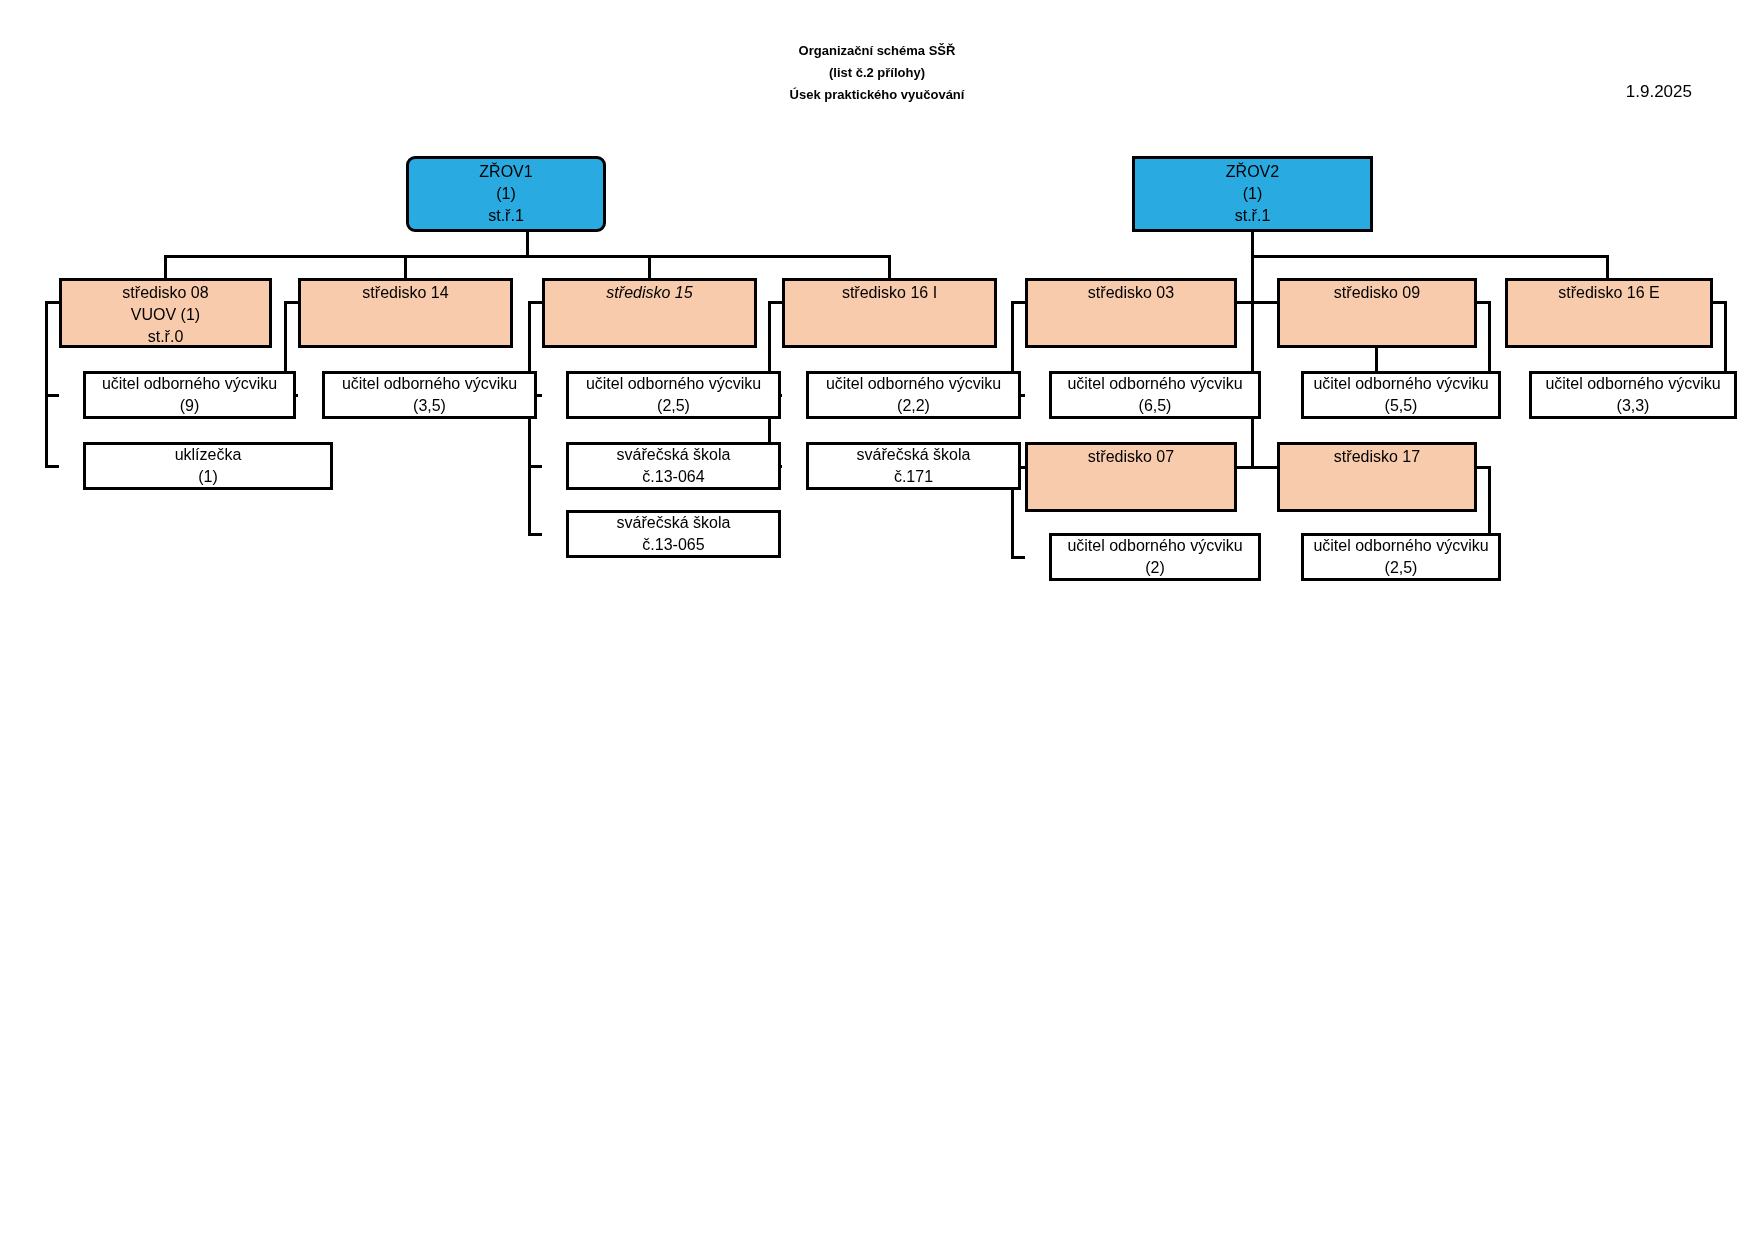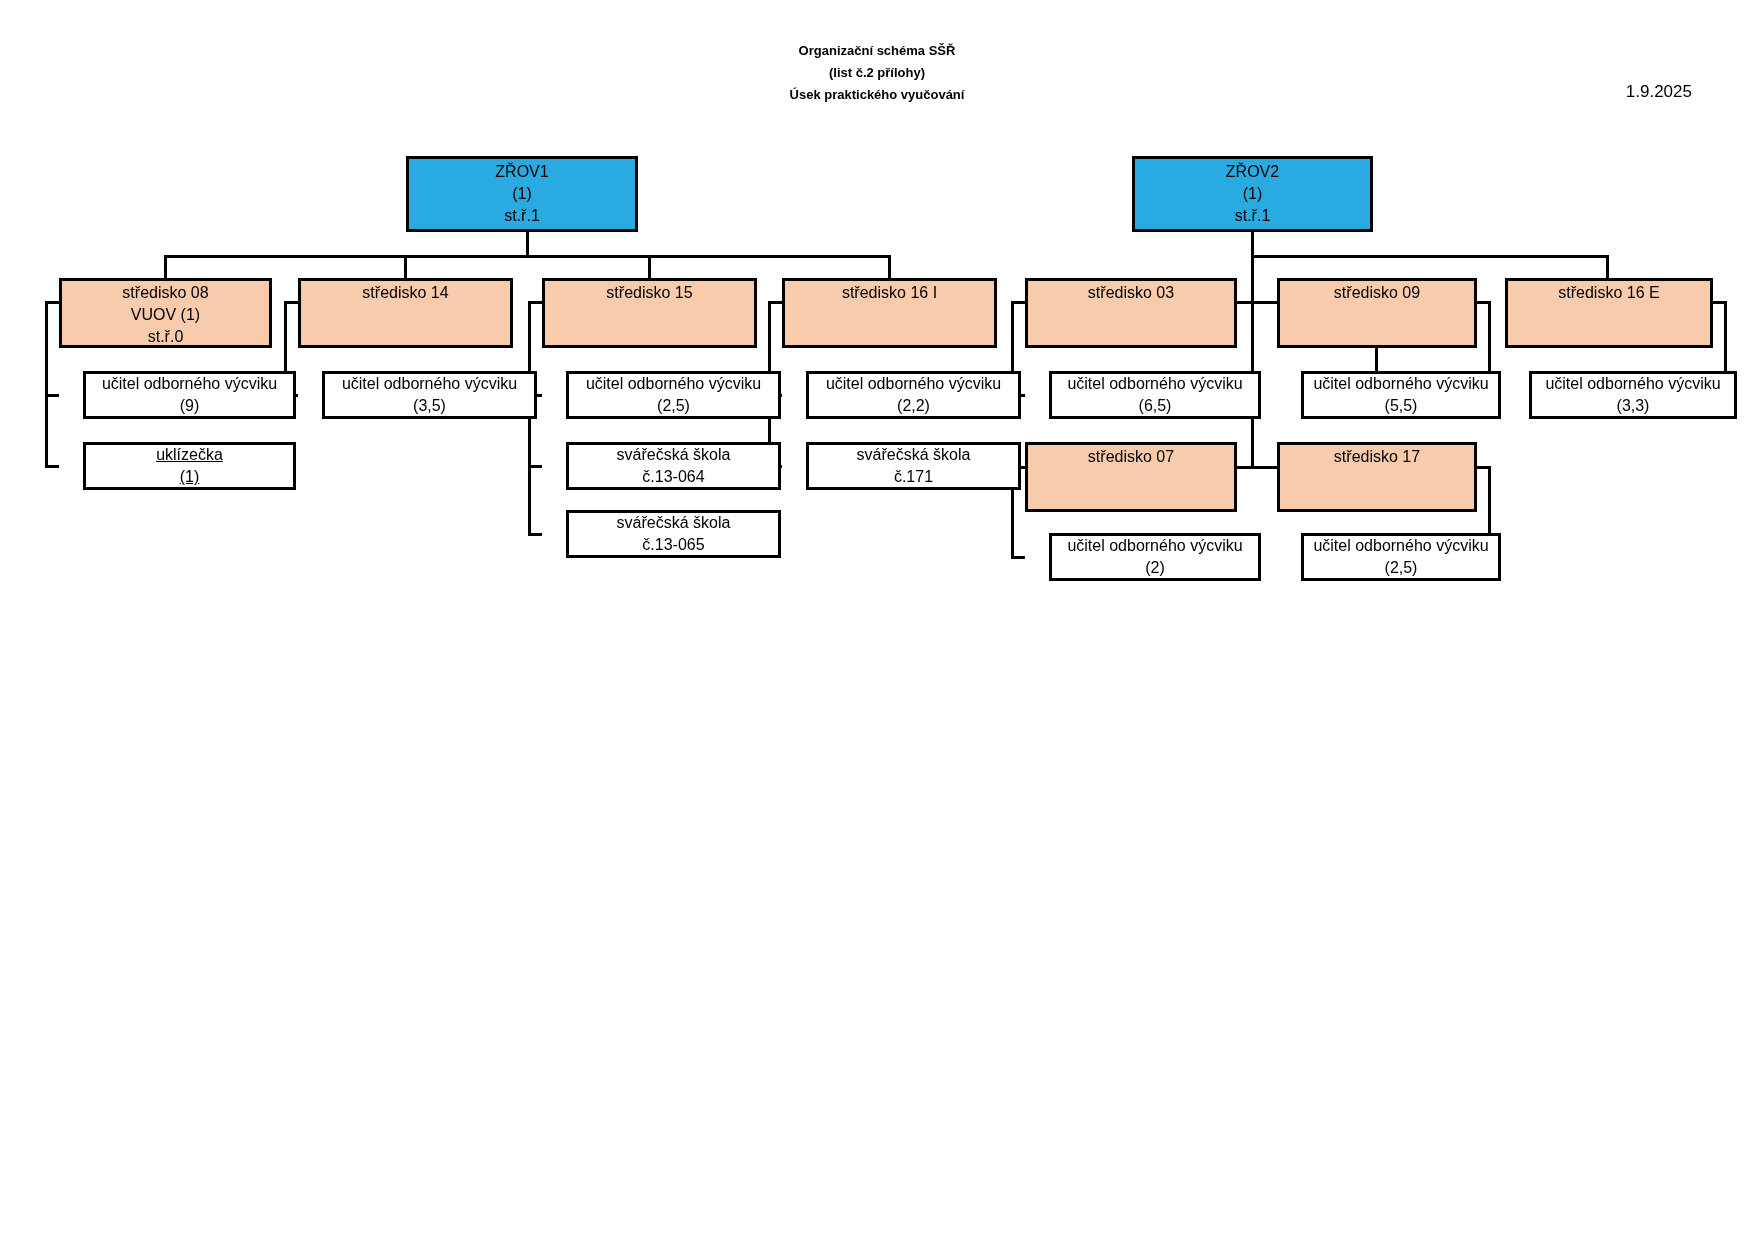--- a/index.html
+++ b/index.html
@@ -77,39 +77,39 @@
       <div class="seg" style="position: absolute; left: 1375px; top: 348px; width: 3px; height: 23px;"></div>
       <div class="seg" style="position: absolute; left: 1724px; top: 301px; width: 3px; height: 96px;"></div>
       <div class="seg" style="position: absolute; left: 1713px; top: 301px; width: 14px; height: 3px;"></div>
       <div class="seg" style="position: absolute; left: 1713px; top: 394px; width: 14px; height: 3px;"></div>
       <div class="seg" style="position: absolute; left: 1011px; top: 466px; width: 3px; height: 93px;"></div>
       <div class="seg" style="position: absolute; left: 1011px; top: 466px; width: 14px; height: 3px;"></div>
       <div class="seg" style="position: absolute; left: 1011px; top: 556px; width: 14px; height: 3px;"></div>
       <div class="seg" style="position: absolute; left: 1488px; top: 466px; width: 3px; height: 93px;"></div>
       <div class="seg" style="position: absolute; left: 1477px; top: 466px; width: 14px; height: 3px;"></div>
       <div class="seg" style="position: absolute; left: 1477px; top: 556px; width: 14px; height: 3px;"></div>
-      <div class="node blue" style="position: absolute; left: 406px; top: 156px; width: 232px; height: 76px;">
+      <div class="node blue" style="position: absolute; left: 406px; top: 156px; width: 200px; height: 76px; border-radius: 9px;">
         <div class="ln">ZŘOV1</div>
         <div class="ln">(1)</div>
         <div class="ln">st.ř.1</div>
       </div>
       <div class="node blue" style="position: absolute; left: 1132px; top: 156px; width: 241px; height: 76px;">
         <div class="ln">ZŘOV2</div>
         <div class="ln">(1)</div>
         <div class="ln">st.ř.1</div>
       </div>
       <div class="node orange" style="position: absolute; left: 59px; top: 278px; width: 213px; height: 70px;">
         <div class="ln">středisko 08</div>
         <div class="ln">VUOV (1)</div>
         <div class="ln">st.ř.0</div>
       </div>
       <div class="node orange" style="position: absolute; left: 298px; top: 278px; width: 215px; height: 70px;">
         <div class="ln">středisko 14</div>
       </div>
-      <div class="node orange" style="position: absolute; left: 542px; top: 278px; width: 215px; height: 70px;">
+      <div class="node orange" style="position: absolute; left: 542px; top: 278px; width: 215px; height: 70px; font-style: italic;">
         <div class="ln">středisko 15</div>
       </div>
       <div class="node orange" style="position: absolute; left: 782px; top: 278px; width: 215px; height: 70px;">
         <div class="ln">středisko 16 I</div>
       </div>
       <div class="node orange" style="position: absolute; left: 1025px; top: 278px; width: 212px; height: 70px;">
         <div class="ln">středisko 03</div>
       </div>
       <div class="node orange" style="position: absolute; left: 1277px; top: 278px; width: 200px; height: 70px;">
         <div class="ln">středisko 09</div>
@@ -138,21 +138,21 @@
         <div class="ln">(6,5)</div>
       </div>
       <div class="node white" style="position: absolute; left: 1277px; top: 371px; width: 200px; height: 48px;">
         <div class="ln">učitel odborného výcviku</div>
         <div class="ln">(5,5)</div>
       </div>
       <div class="node white" style="position: absolute; left: 1505px; top: 371px; width: 208px; height: 48px;">
         <div class="ln">učitel odborného výcviku</div>
         <div class="ln">(3,3)</div>
       </div>
-      <div class="node white" style="position: absolute; left: 59px; top: 442px; width: 213px; height: 48px; text-decoration: underline;">
+      <div class="node white" style="position: absolute; left: 59px; top: 442px; width: 250px; height: 48px;">
         <div class="ln">uklízečka</div>
         <div class="ln">(1)</div>
       </div>
       <div class="node white" style="position: absolute; left: 542px; top: 442px; width: 215px; height: 48px;">
         <div class="ln">svářečská škola</div>
         <div class="ln">č.13-064</div>
       </div>
       <div class="node white" style="position: absolute; left: 782px; top: 442px; width: 215px; height: 48px;">
         <div class="ln">svářečská škola</div>
         <div class="ln">č.171</div>

